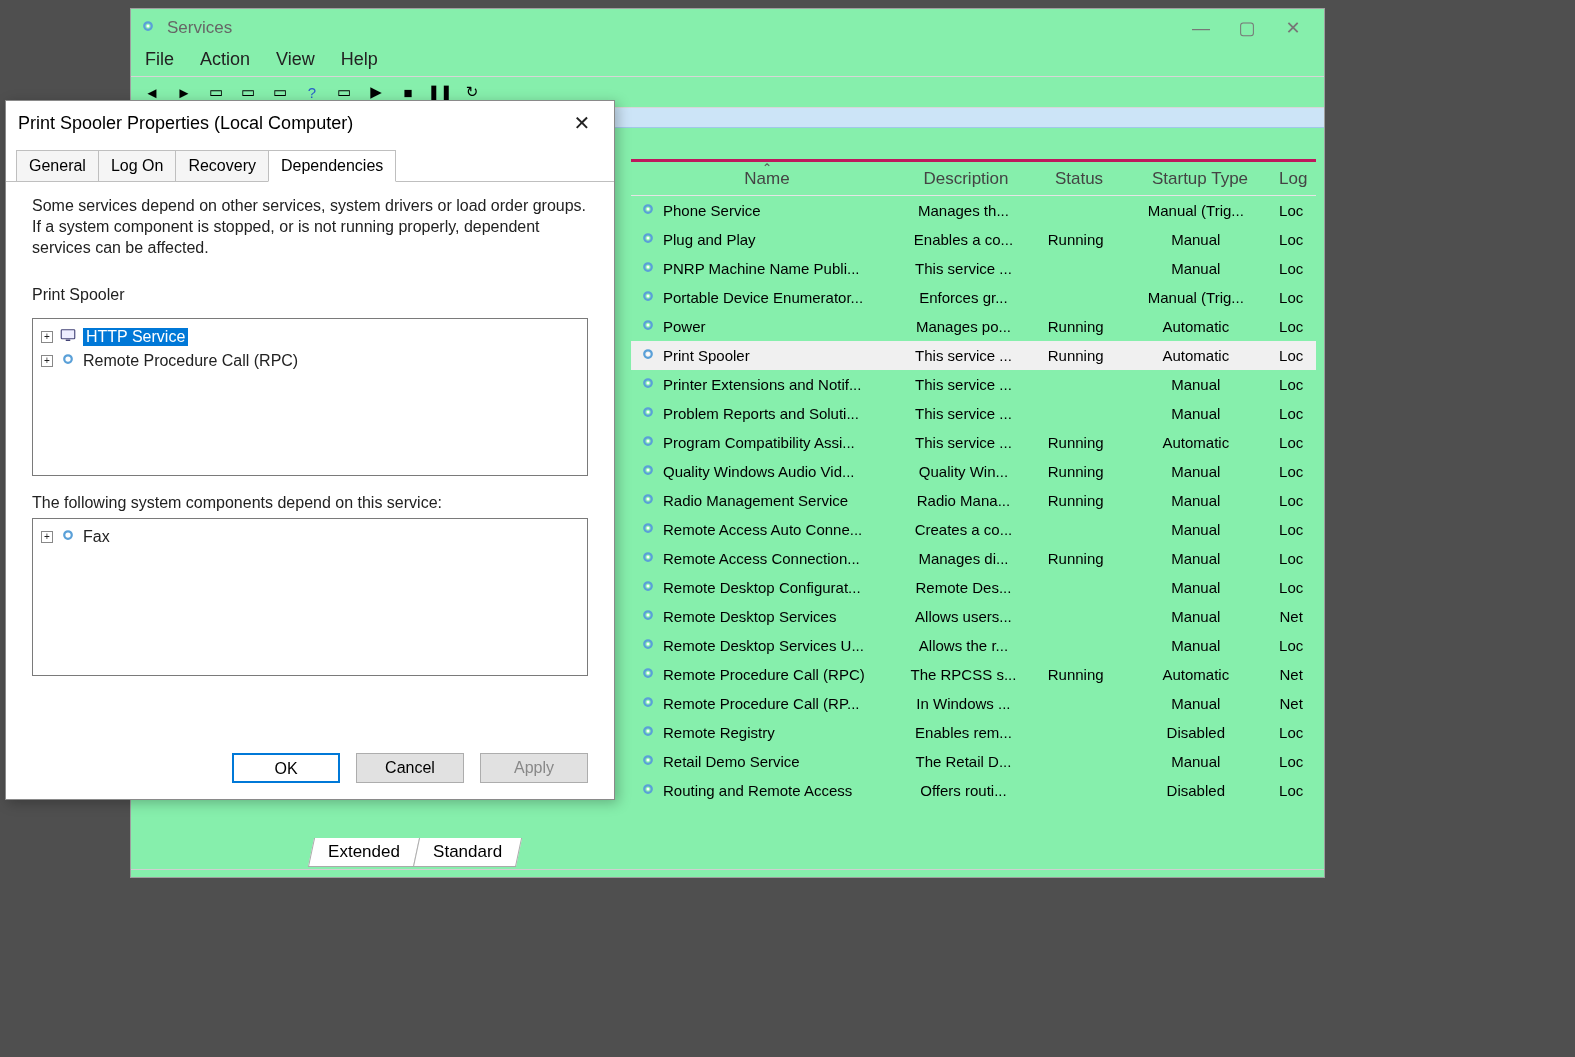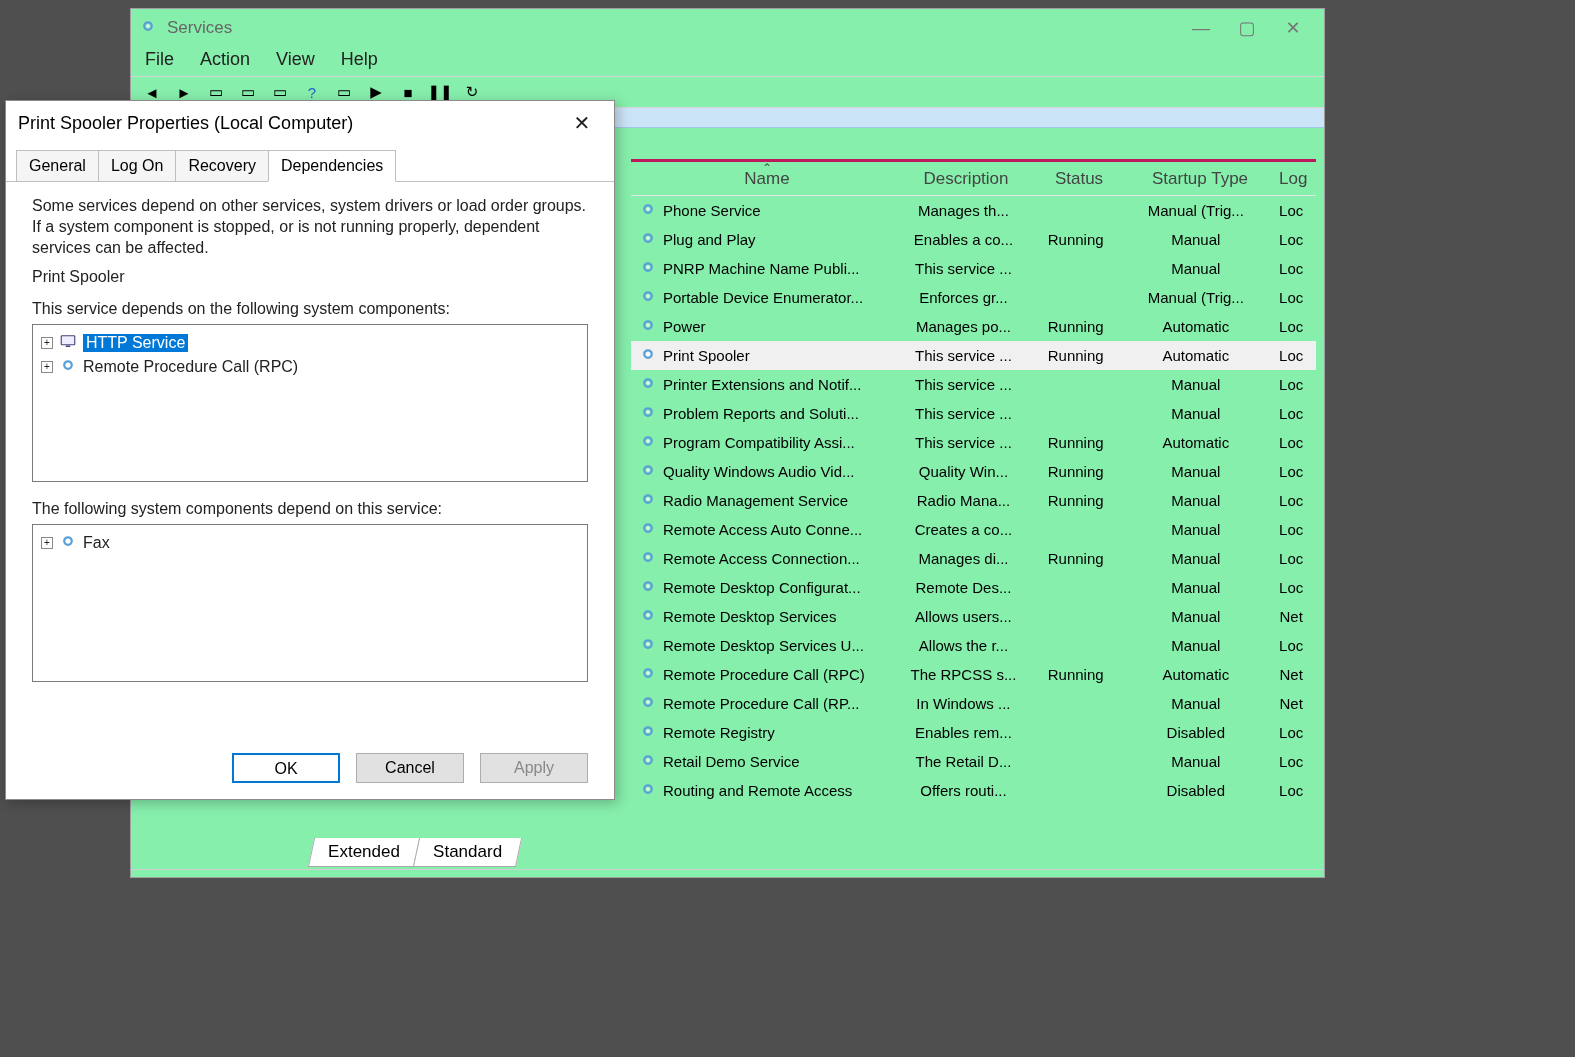--- a/index.html
+++ b/index.html
@@ -186,21 +186,21 @@
     background: #fff;
     border-bottom: 1px solid #fff;
     z-index: 2;
     text-align: right;
   }
   .dlg-body {
     padding: 14px 26px 0 26px;
     font-size: 16px;
     color: #222;
   }
-  .desc-text { line-height: 1.3; margin-bottom: 10px; }
+  .desc-text { line-height: 1.3; margin-bottom: 28px; }
   .treebox {
     border: 1px solid #7a7a7a;
     height: 158px;
     padding: 6px 8px;
     margin-top: 6px;
     font-size: 16px;
     overflow: auto;
   }
   .node {
     display: flex;
@@ -584,21 +584,20 @@
     <div class="tab">General</div>
     <div class="tab">Log On</div>
     <div class="tab">Recovery</div>
     <div class="tab active">Dependencies</div>
   </div>
 
   <div class="dlg-body">
     <div class="desc-text">Some services depend on other services, system drivers or load order groups. If a system component is stopped, or is not running properly, dependent services can be affected.</div>
     <div style="margin:6px 0 14px 0;">Print Spooler</div>
 
-    <div>This service depends on the following system components:</div>
     <div class="treebox" id="dep-box">
         <div class="node">
           <span class="expander">+</span>
           <span><svg class="gear-icon" viewBox="0 0 24 24">
               <rect x="3" y="5" width="18" height="12" rx="1" fill="#eef" stroke="#447" stroke-width="1.5"></rect>
               <rect x="9" y="18" width="6" height="2" fill="#447"></rect>
             </svg></span>
           <span class="sel">HTTP Service</span>
         </div>
         <div class="node">

